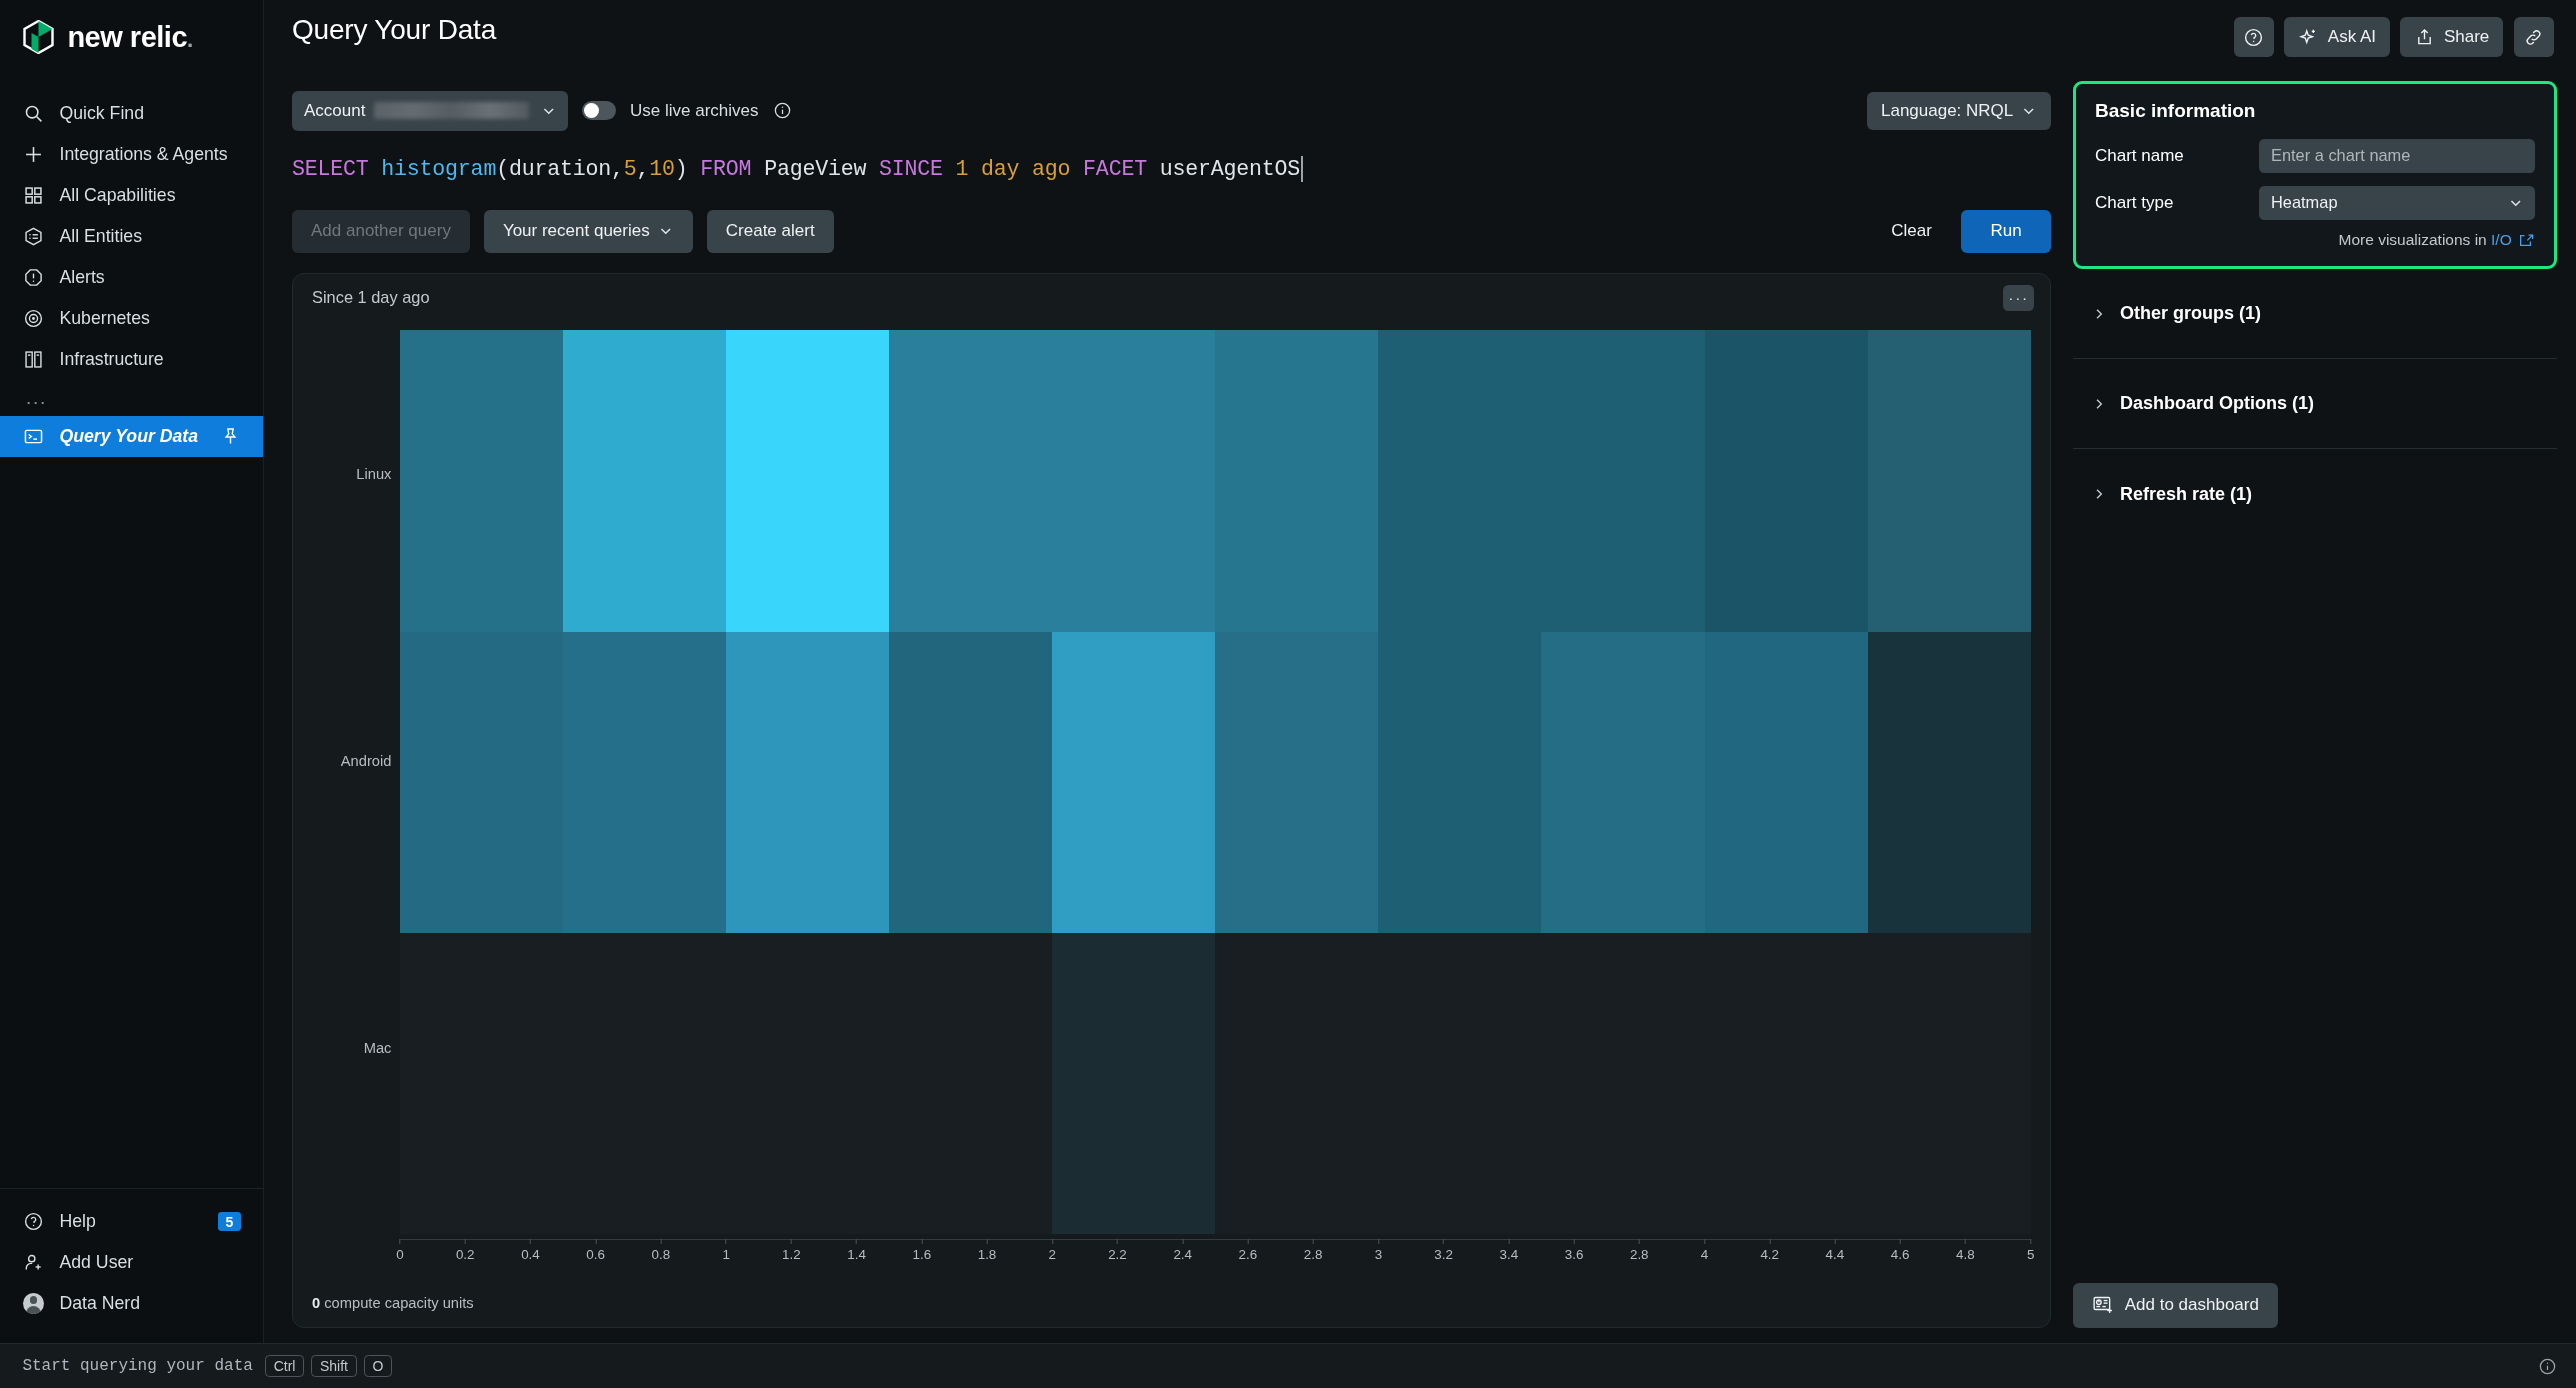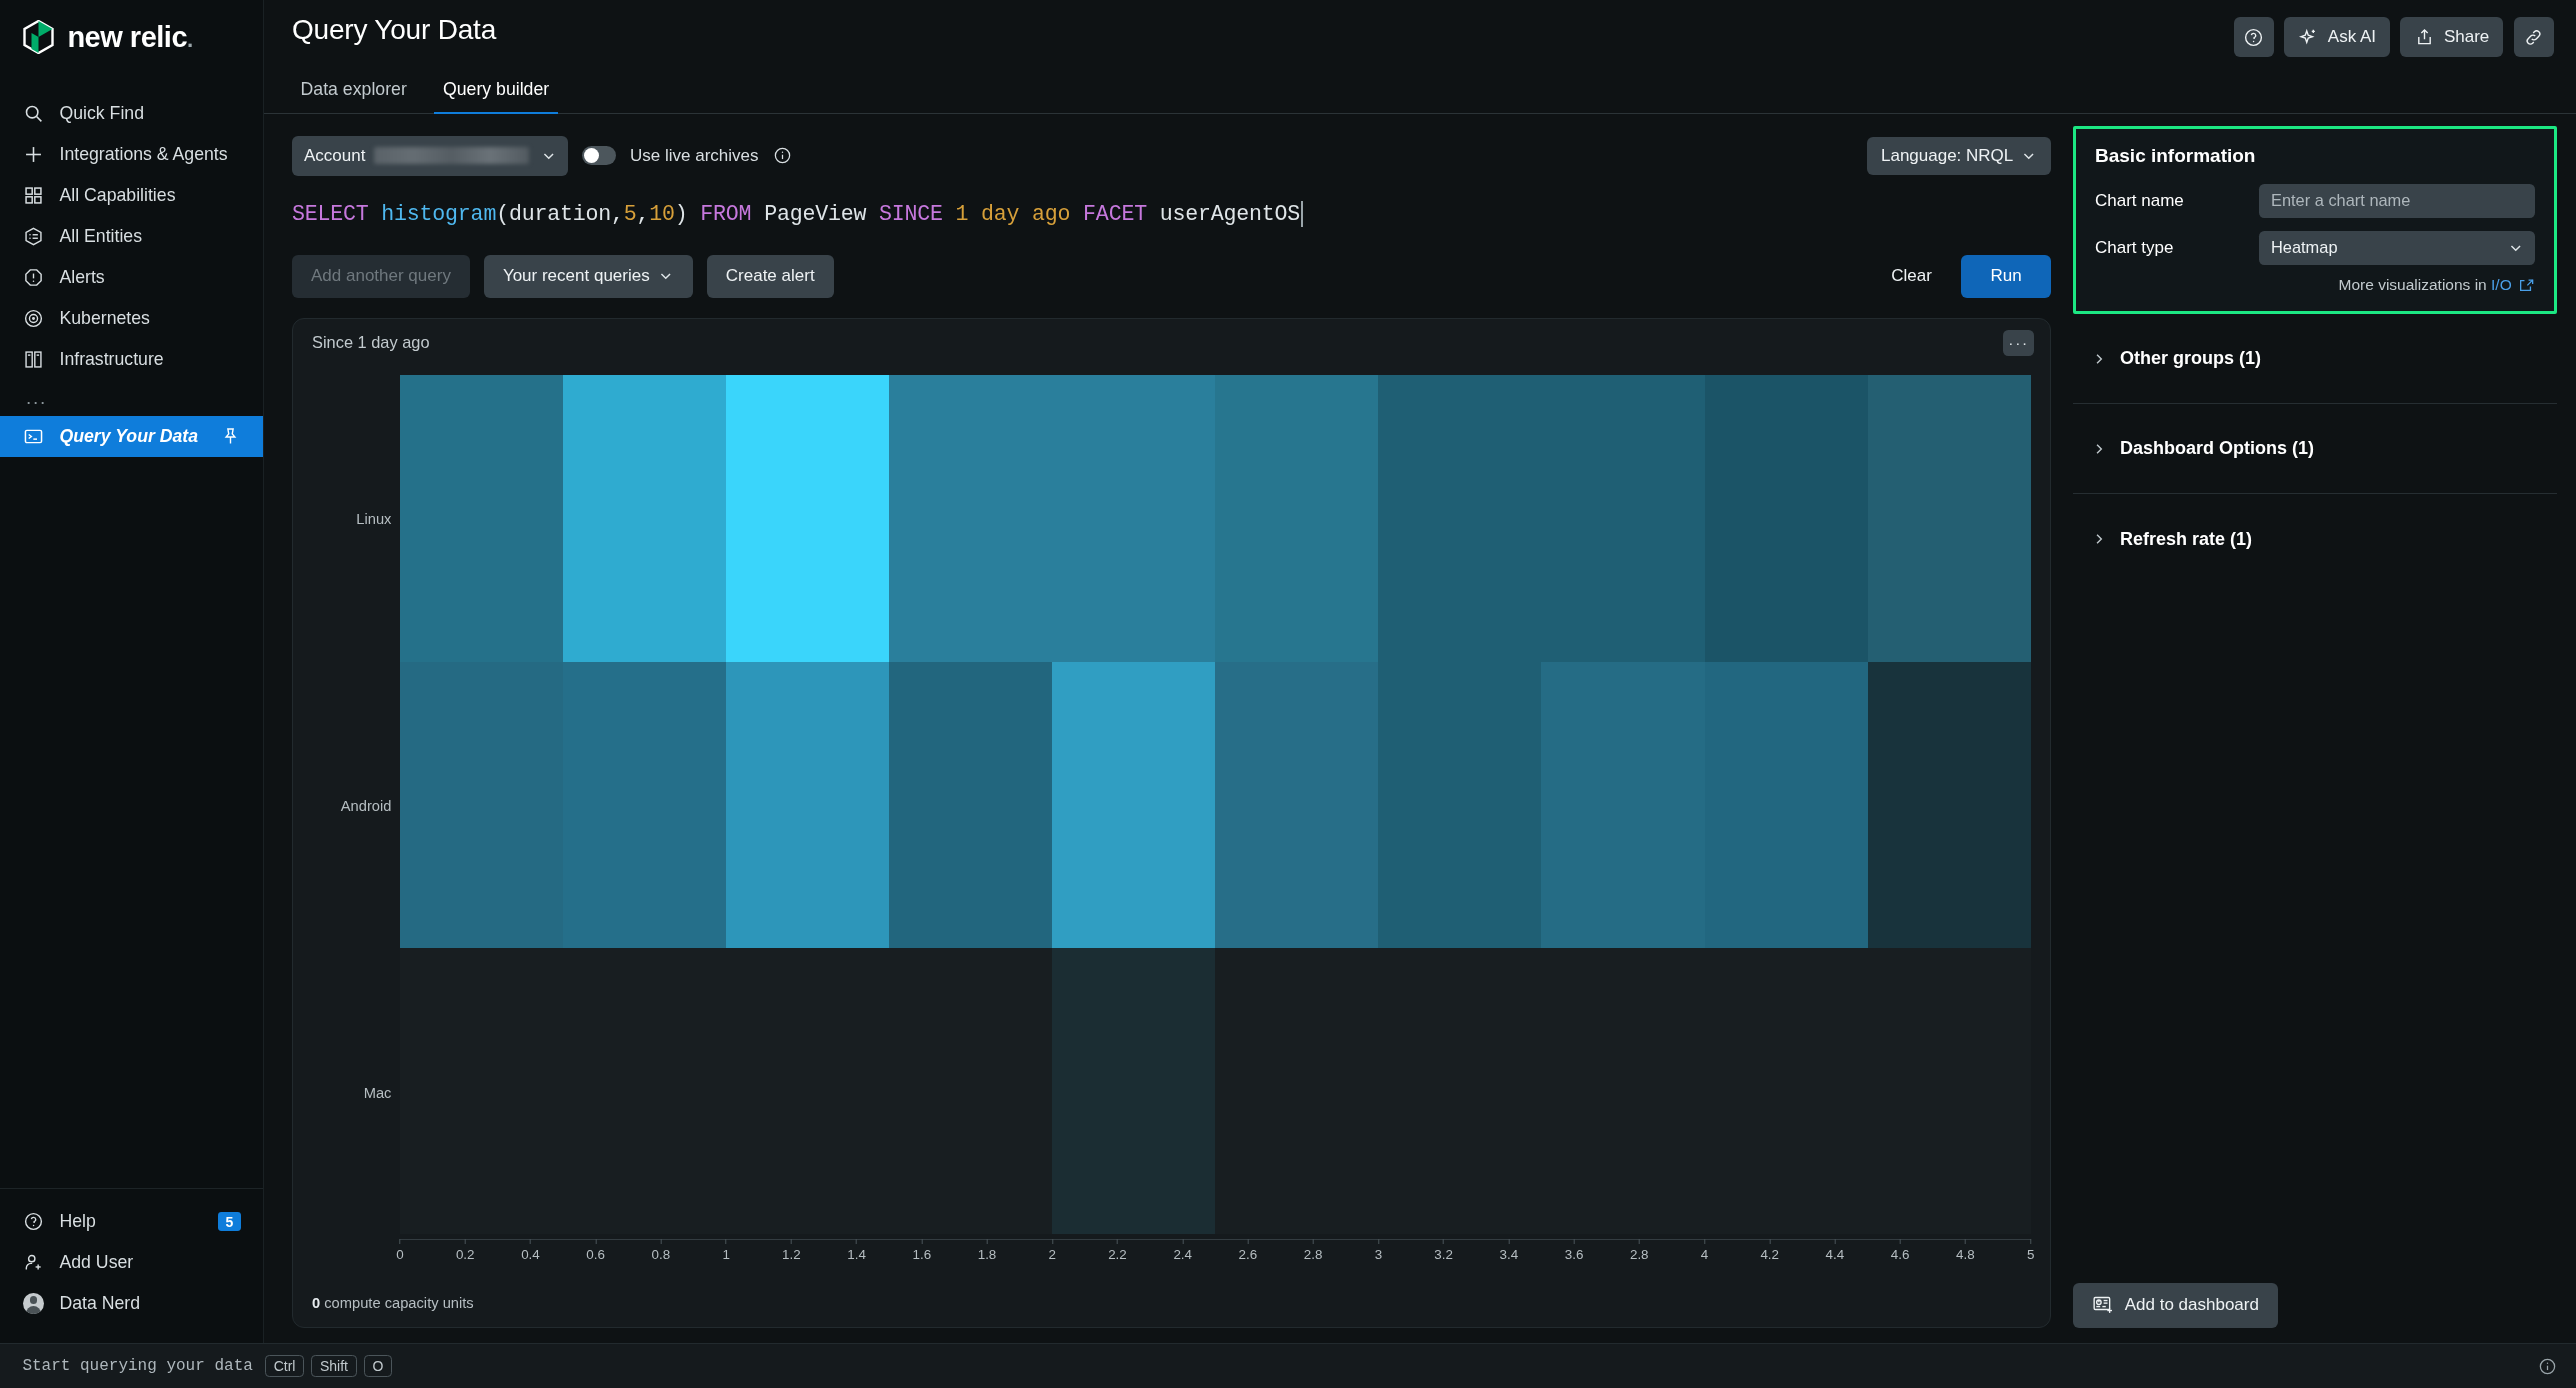--- a/index.html
+++ b/index.html
@@ -130,21 +130,21 @@
   .xaxis { position: absolute; left: 107px; right: 19px; bottom: 12px; height: 29px; }
   .xaxis .line { position: absolute; left: 0; right: 0; top: 0; height: 0.9px; background: #333c41; }
   .xtick { position: absolute; top: 0; transform: translateX(-50%); text-align: center; }
   .xtick .tk { width: 0.9px; height: 5.2px; background: #4b555a; margin: 0 auto; }
   .xtick .tl { color: #b6bec2; font-size: 13.4px; margin-top: 3.4px; white-space: nowrap; }
   .chart-foot { height: 47px; display: flex; align-items: center; padding-left: 19px; color: #b6bec2; font-size: 14.7px; }
   .chart-foot b { color: #e6ebee; font-weight: 600; }
 
   
   .basic-card {
-    border: 3.4px solid #1ce783; border-radius: 2px; background: #11171a; padding: 15.5px 19px 17px 19px;
+    border: 3.4px solid #1ce783; border-radius: 9px; background: #11171a; padding: 15.5px 19px 17px 19px;
   }
   .basic-title { color: #fff; font-size: 19px; font-weight: 700; margin-bottom: 14px; }
   .frow { display: flex; align-items: center; height: 40px; margin-bottom: 7px; }
   .frow .flabel { width: 164px; color: #fff; font-size: 17px; font-weight: 400; }
   .field {
     flex: 1; background: #39434a; border-radius: 5.2px; height: 34px; display: flex; align-items: center;
     padding: 0 12px; color: #aeb7bc; font-size: 16.4px; cursor: text; border: none; font-family: inherit; width: 100%;
   }
   .field::placeholder { color: #aeb7bc; }
   .sel { color: #eef2f4; cursor: pointer; }
@@ -362,24 +362,20 @@
             <span>
               <svg width="21" height="21" viewBox="0 0 24 24" fill="none" stroke="#eef2f4" stroke-width="1.6">
                   <path d="M10 13.6 a3.6 3.6 0 0 0 5.1 0 l3 -3 a3.6 3.6 0 0 0 -5.1 -5.1 l-1.3 1.3"></path>
                   <path d="M14 10.4 a3.6 3.6 0 0 0 -5.1 0 l-3 3 a3.6 3.6 0 0 0 5.1 5.1 l1.3 -1.3"></path>
                 </svg>
             </span>
           </button>
         </div>
       </div>
 
-      <div class="tabs">
-        <div class="tab">Data explorer</div>
-        <div class="tab active">Query builder</div>
-      </div>
 
       <div class="content">
 
         <div class="left-col">
 
           <div class="qrow">
             <div class="select-box">
               <span>Account</span>
               <span class="redacted"></span>
               <span class="chev">

